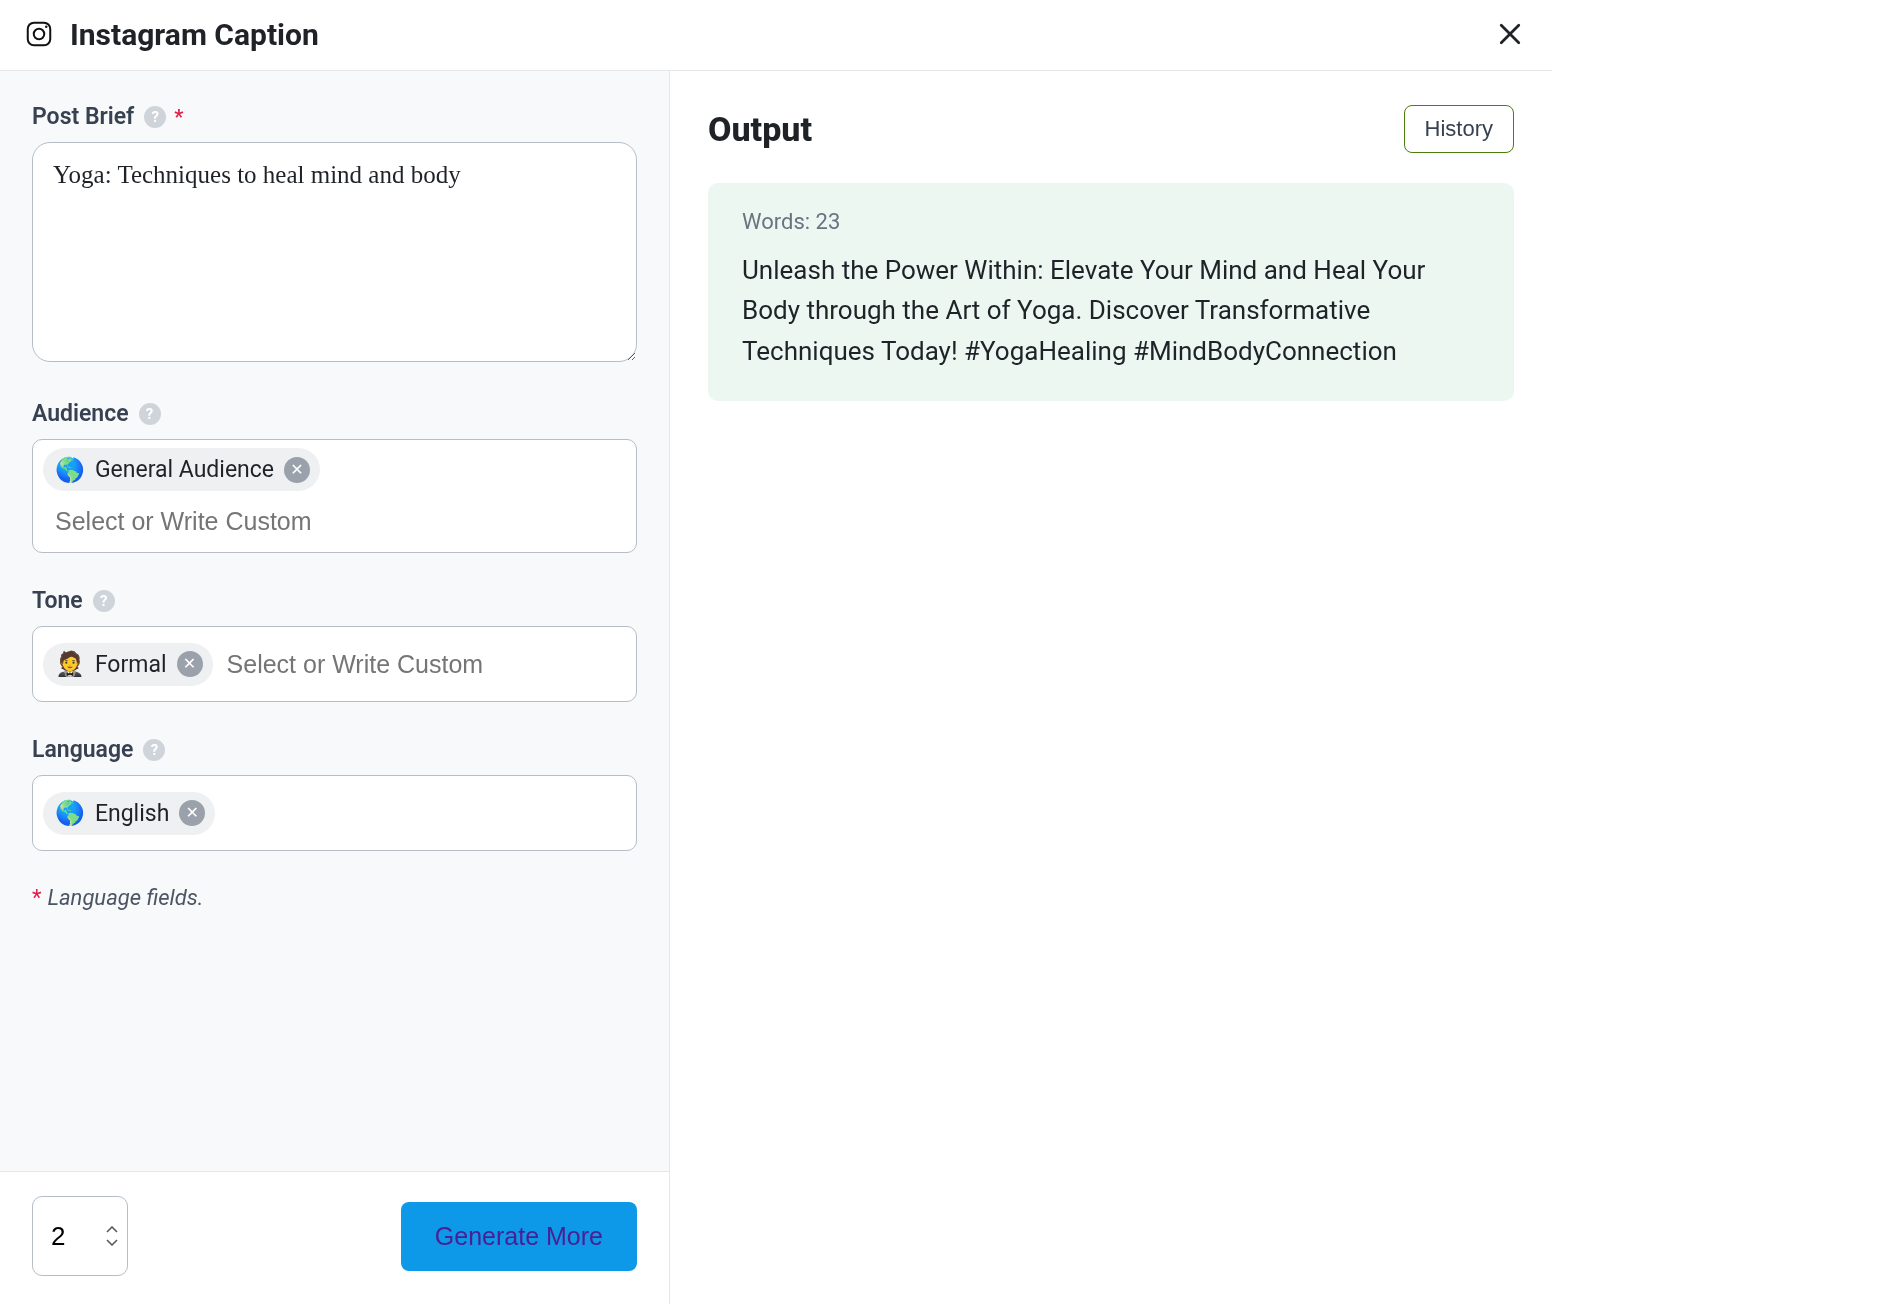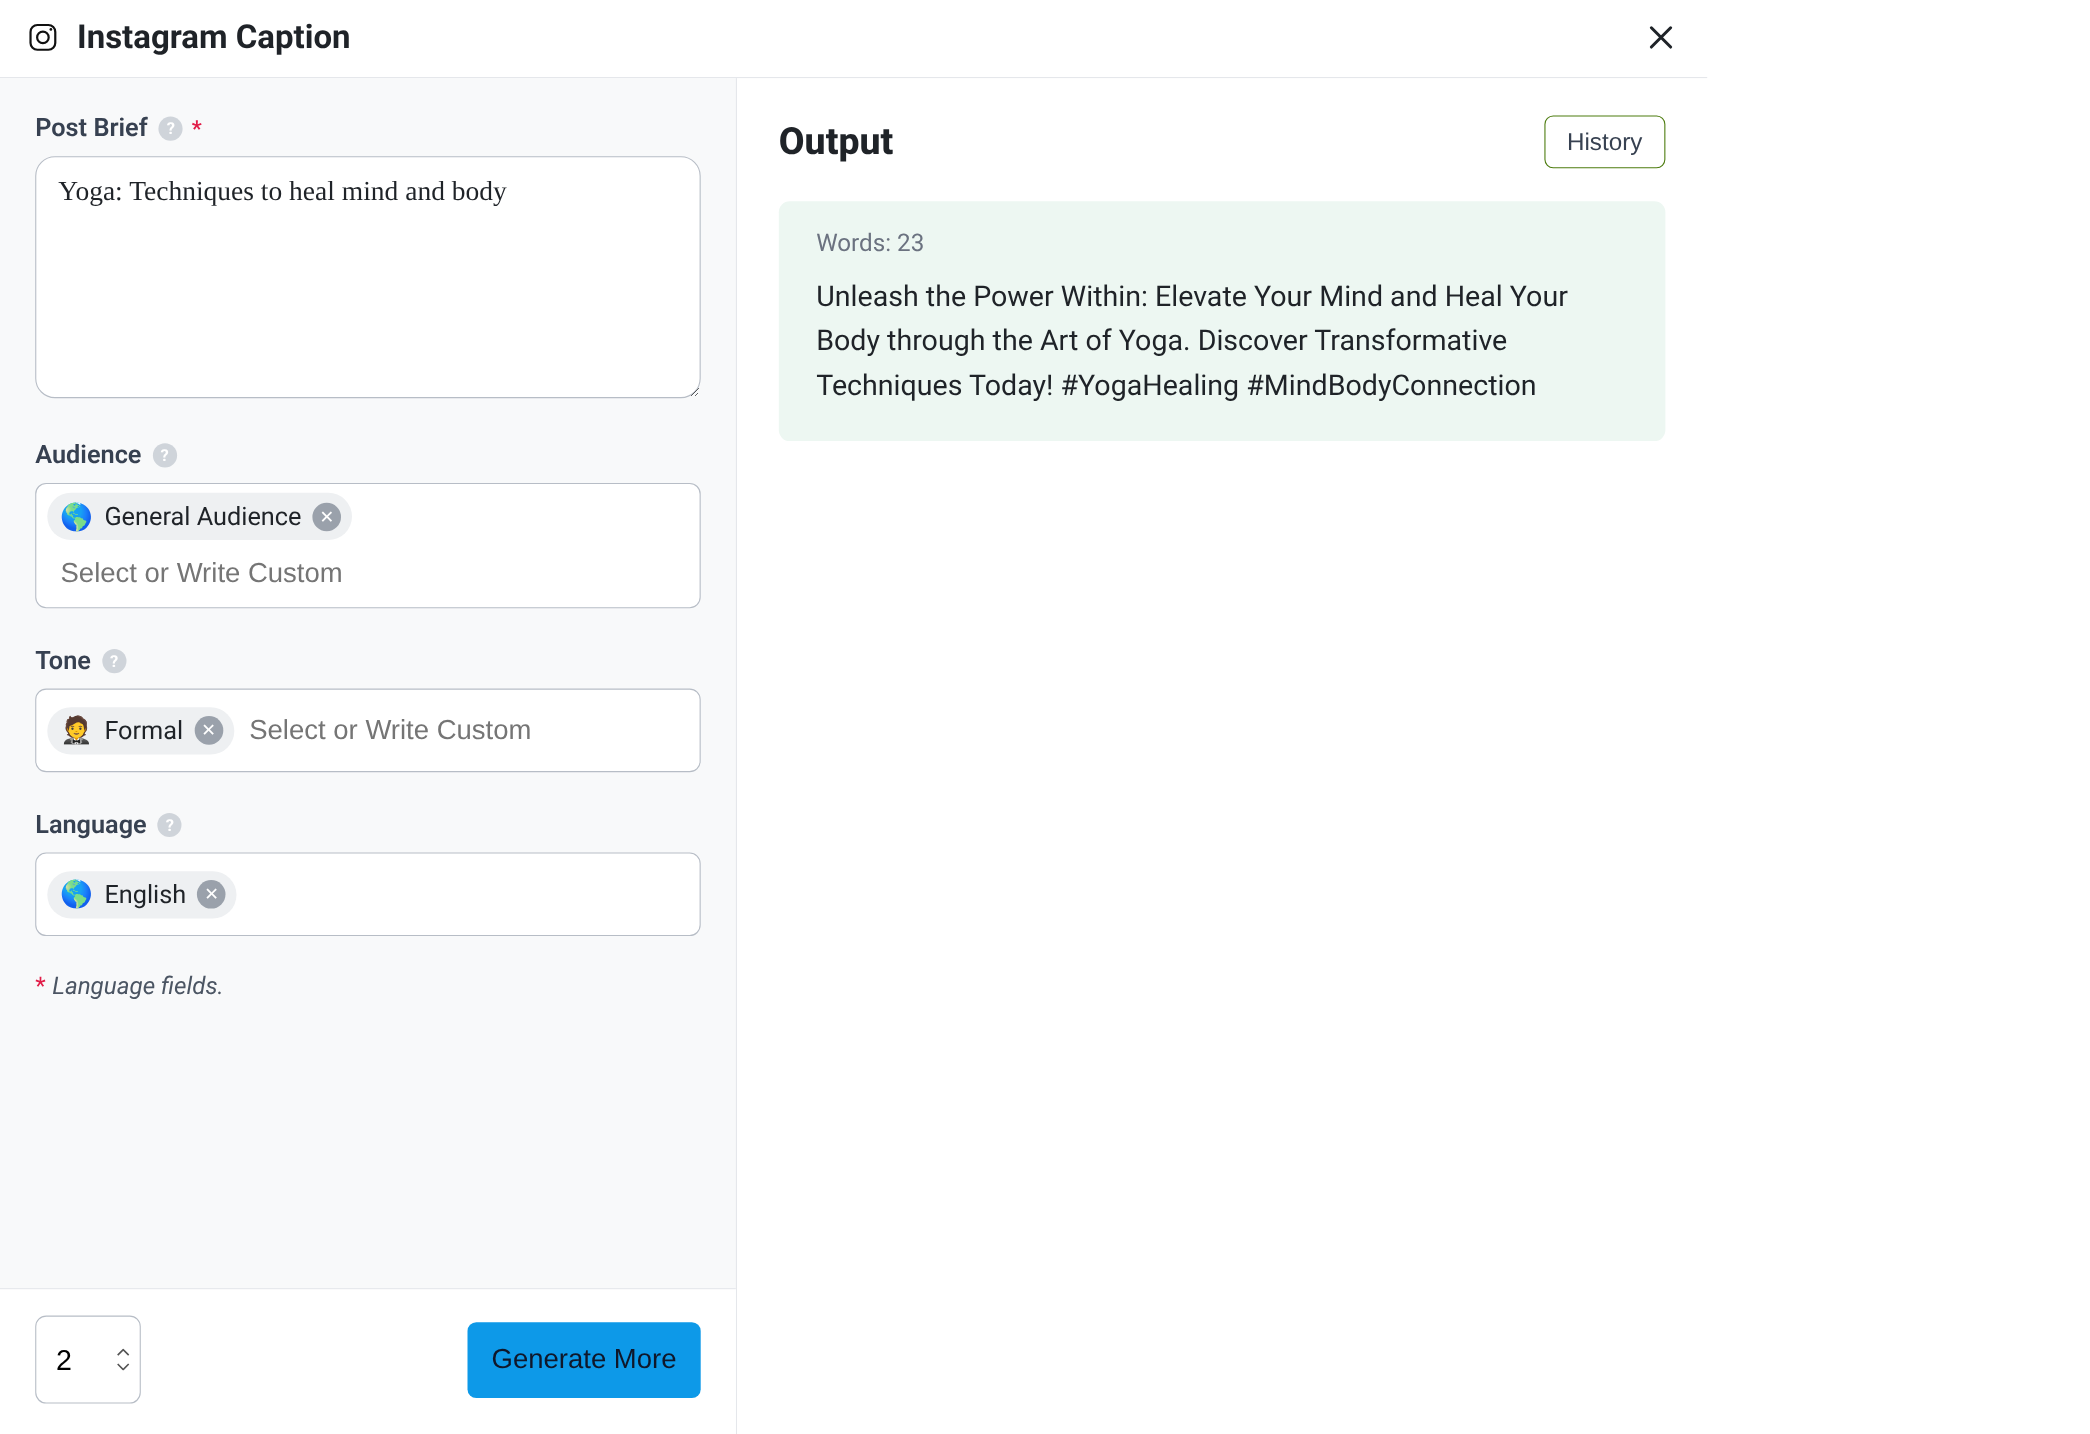--- a/index.html
+++ b/index.html
@@ -202,24 +202,24 @@
     cursor:pointer;
   }
   .stepper svg { stroke:#555; }
   .generate-btn {
     background: #0ea5e9;
     background: #1da1f2;
     background: #1293e5;
     background: #0b95e8;
     background: #0b8ce8;
     border: none;
-    color: #0f172a;
+    color: #4c1d95;
     font-size: 25px;
     font-weight: 500;
-    padding: 20px 22px;
+    padding: 20px 34px;
     border-radius: 8px;
     cursor: pointer;
   }
   .generate-btn { background:#0b8ce8; }
   .generate-btn { background:#0b95e8; }
   .generate-btn { background:#0b8ce8; }
   .generate-btn { background:#0b8ee8; }
   .generate-btn { background:#0b8ce8; }
   .generate-btn { background:#0b8ee8; }
   .generate-btn { background:#0b95e8; }

